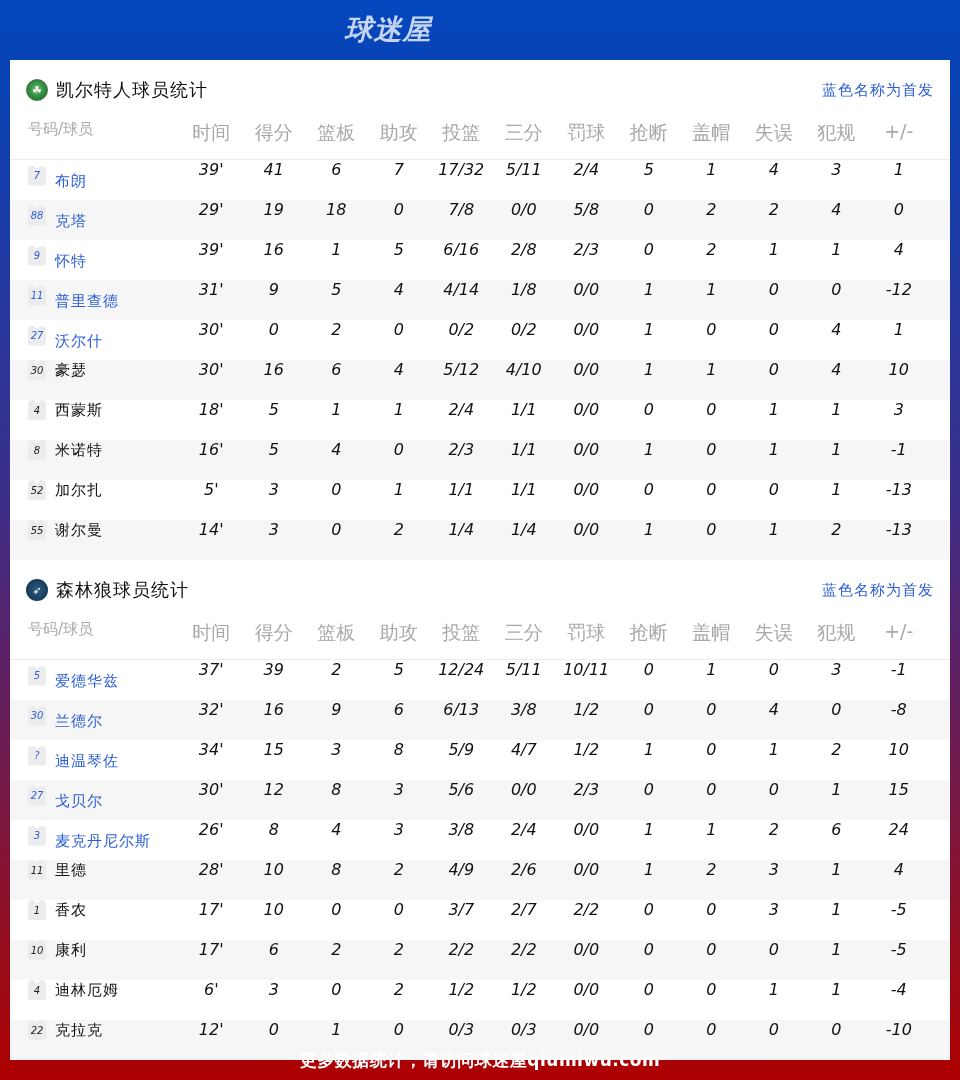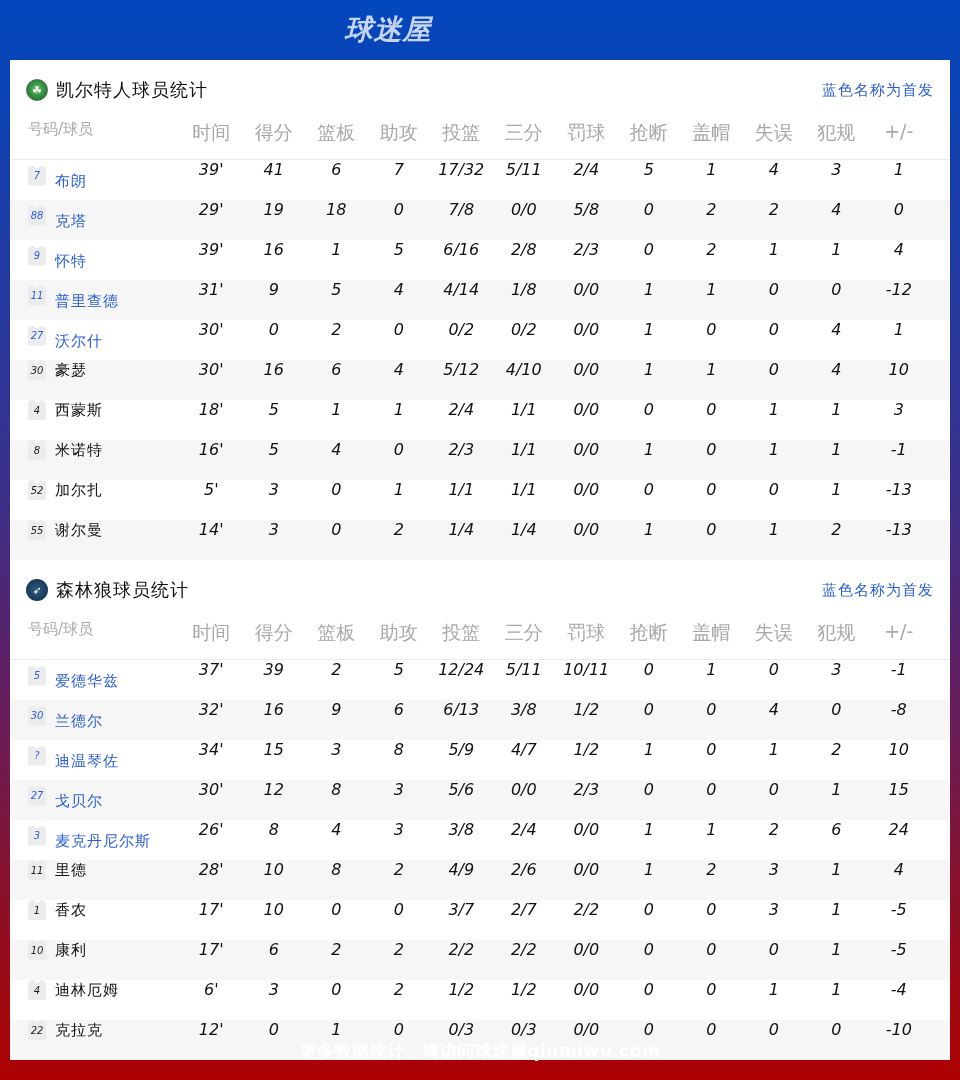--- a/index.html
+++ b/index.html
@@ -48,21 +48,21 @@
     width: 18px; height: 20px; background: #ececec; border-radius: 2px;
     font-size: 10px; font-style: italic; color: #222;
     display: flex; align-items: center; justify-content: center; margin-right: 9px;
     clip-path: polygon(20% 0, 35% 0, 40% 12%, 60% 12%, 65% 0, 80% 0, 100% 10%, 100% 100%, 0 100%, 0 10%);
   }
   .jersey.starter { color: #2a5ed8; }
   .pname { font-size: 15px; color: #111; letter-spacing: 1px; }
   .pname.starter { color: #2a5ed8; margin-top: 12px; }
   .footer {
     position: absolute; left: 0; top: 1040px; width: 960px; height: 40px;
-    display: flex; align-items: flex-start; justify-content: center;
+    display: flex; align-items: center; justify-content: center;
     color: #ffffff; font-size: 17px; font-weight: bold; letter-spacing: 0.5px;
   }
 </style>
 </head>
 <body>
 
 <div class="brand">
   <span class="brand-logo">球迷屋</span>
 </div>
 

